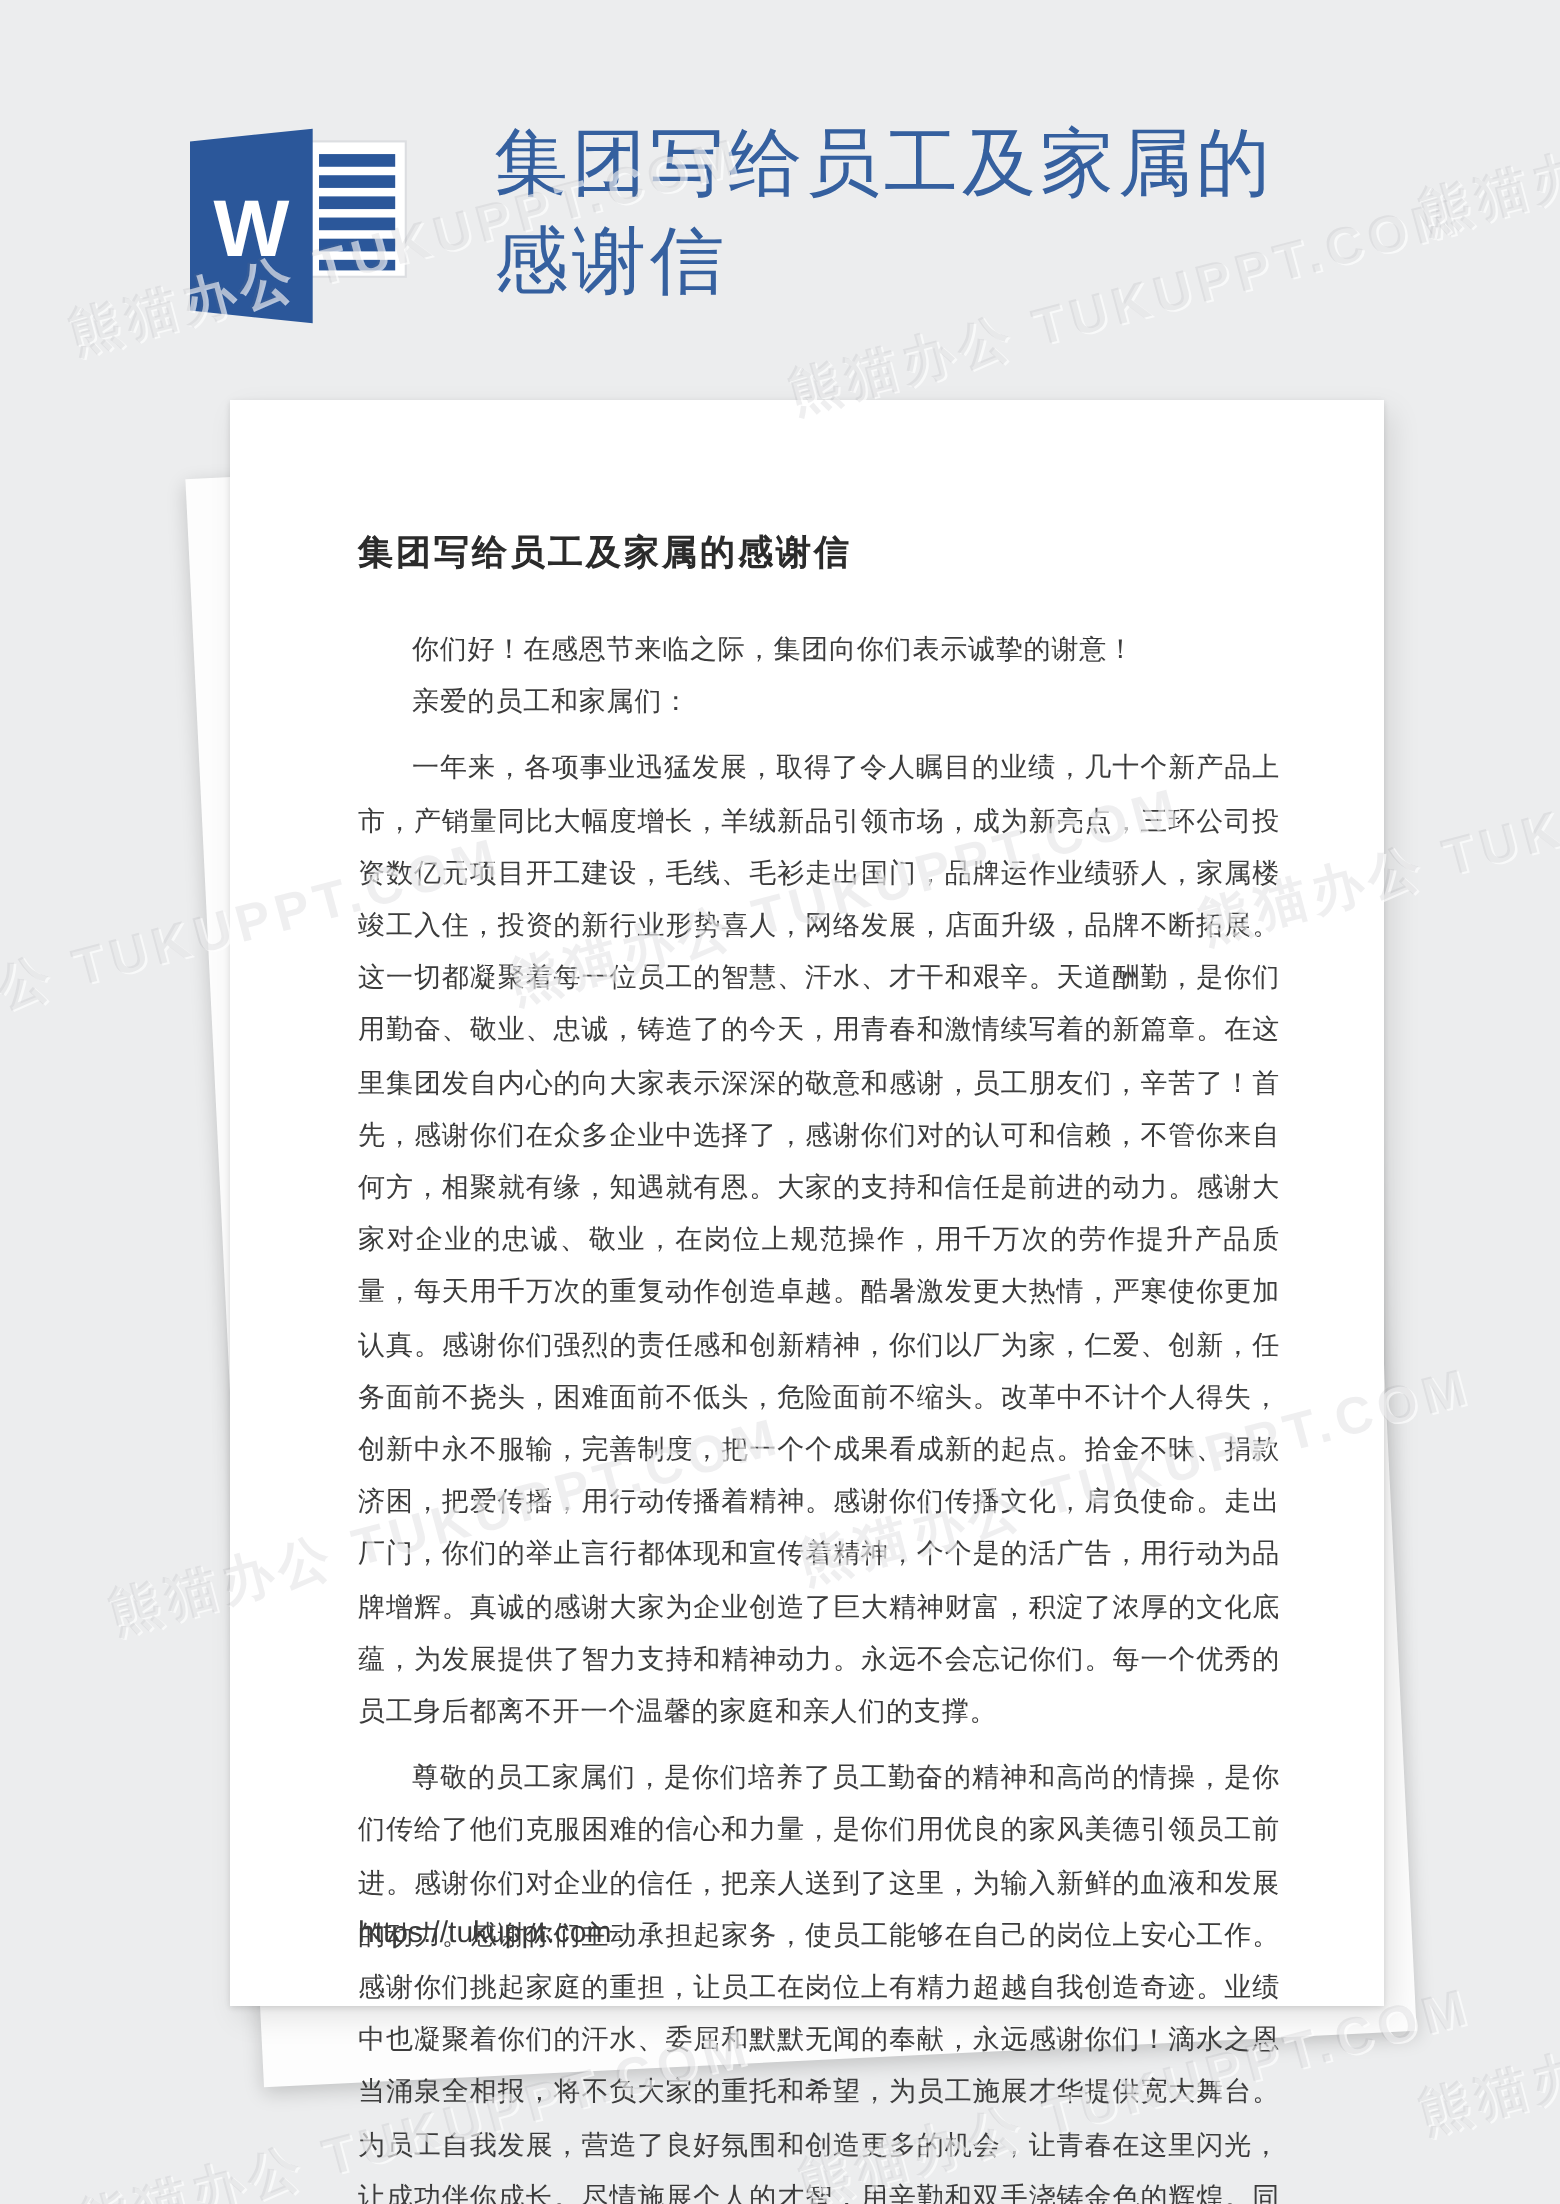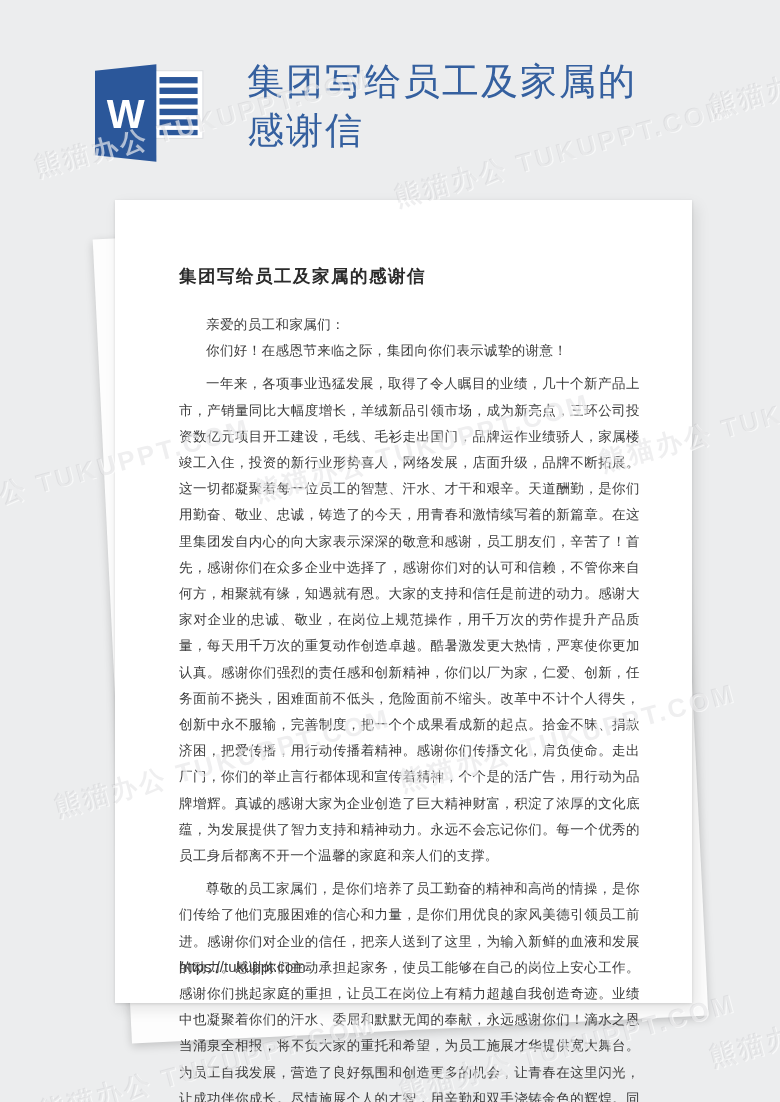--- a/index.html
+++ b/index.html
@@ -112,22 +112,22 @@
     <text x="29" y="60" text-anchor="middle" font-family="Liberation Sans, sans-serif" font-size="38" font-weight="bold" fill="#ffffff">W</text>
   </svg>
   <div class="header-title">集团写给员工及家属的感谢信</div>
 </div>
 
 <div class="back-sheet"></div>
 
 <div class="page">
   <div class="doc-title">集团写给员工及家属的感谢信</div>
   <div class="letter">
+    <p>你们好！在感恩节来临之际，集团向你们表示诚挚的谢意！</p>
     <p>亲爱的员工和家属们：</p>
-    <p>你们好！在感恩节来临之际，集团向你们表示诚挚的谢意！</p>
     <p class="spaced">一年来，各项事业迅猛发展，取得了令人瞩目的业绩，几十个新产品上市，产销量同比大幅度增长，羊绒新品引领市场，成为新亮点，三环公司投资数亿元项目开工建设，毛线、毛衫走出国门，品牌运作业绩骄人，家属楼竣工入住，投资的新行业形势喜人，网络发展，店面升级，品牌不断拓展。这一切都凝聚着每一位员工的智慧、汗水、才干和艰辛。天道酬勤，是你们用勤奋、敬业、忠诚，铸造了的今天，用青春和激情续写着的新篇章。在这里集团发自内心的向大家表示深深的敬意和感谢，员工朋友们，辛苦了！首先，感谢你们在众多企业中选择了，感谢你们对的认可和信赖，不管你来自何方，相聚就有缘，知遇就有恩。大家的支持和信任是前进的动力。感谢大家对企业的忠诚、敬业，在岗位上规范操作，用千万次的劳作提升产品质量，每天用千万次的重复动作创造卓越。酷暑激发更大热情，严寒使你更加认真。感谢你们强烈的责任感和创新精神，你们以厂为家，仁爱、创新，任务面前不挠头，困难面前不低头，危险面前不缩头。改革中不计个人得失，创新中永不服输，完善制度，把一个个成果看成新的起点。拾金不昧、捐款济困，把爱传播，用行动传播着精神。感谢你们传播文化，肩负使命。走出厂门，你们的举止言行都体现和宣传着精神，个个是的活广告，用行动为品牌增辉。真诚的感谢大家为企业创造了巨大精神财富，积淀了浓厚的文化底蕴，为发展提供了智力支持和精神动力。永远不会忘记你们。每一个优秀的员工身后都离不开一个温馨的家庭和亲人们的支撑。</p>
     <p class="spaced">尊敬的员工家属们，是你们培养了员工勤奋的精神和高尚的情操，是你们传给了他们克服困难的信心和力量，是你们用优良的家风美德引领员工前进。感谢你们对企业的信任，把亲人送到了这里，为输入新鲜的血液和发展的动力。感谢你们主动承担起家务，使员工能够在自己的岗位上安心工作。感谢你们挑起家庭的重担，让员工在岗位上有精力超越自我创造奇迹。业绩中也凝聚着你们的汗水、委屈和默默无闻的奉献，永远感谢你们！滴水之恩当涌泉全相报，将不负大家的重托和希望，为员工施展才华提供宽大舞台。为员工自我发展，营造了良好氛围和创造更多的机会，让青春在这里闪光，让成功伴你成长。尽情施展个人的才智，用辛勤和双手浇铸金色的辉煌。同时，殷切希望，各位员工与你们的亲人多一点交流，多一分理解，在厂做优秀员工，在家做孝顺儿女和合格父母。人用一颗感恩的心铸就了昨天的辉煌，这颗感恩的心将给以无穷无尽的力量。在全体员工的同心协力，各位家属的鼎力支持下，明天会更好。</p>
   </div>
   <a class="page-footer-link" href="#">https://tukuppt.com</a>
 </div>
 
 <div class="wm-layer">
   <div class="wm">熊猫办公 TUKUPPT.COM</div>
   <div class="wm">熊猫办公 TUKUPPT.COM</div>
   <div class="wm">熊猫办公 TUKUPPT.COM</div>

